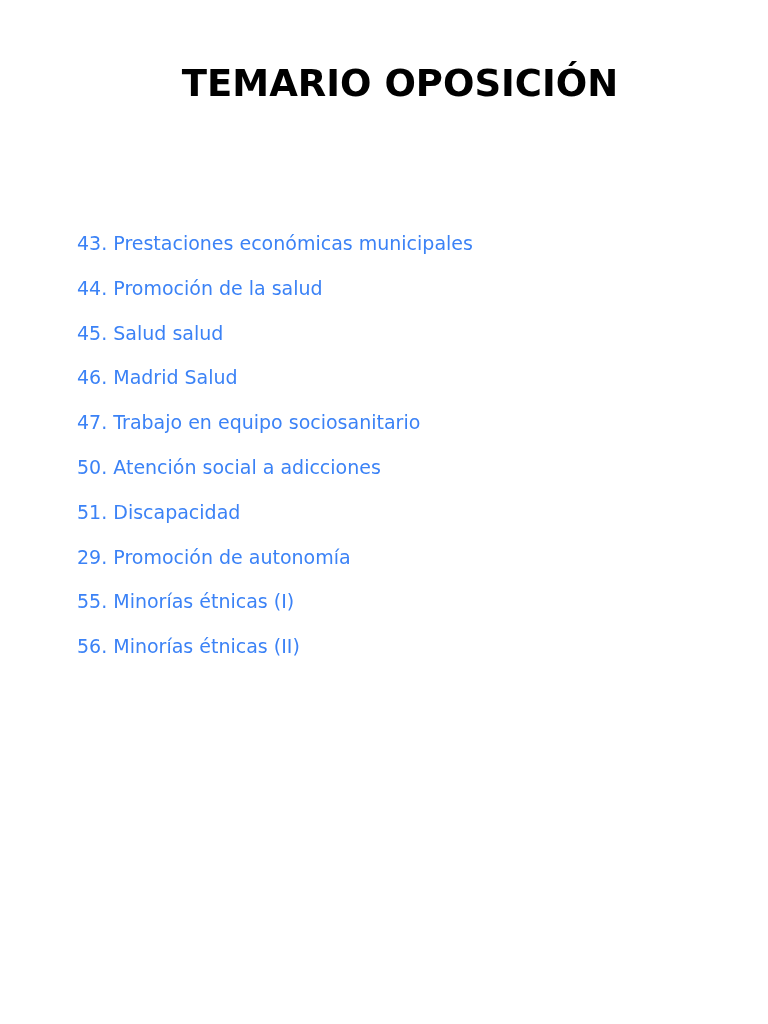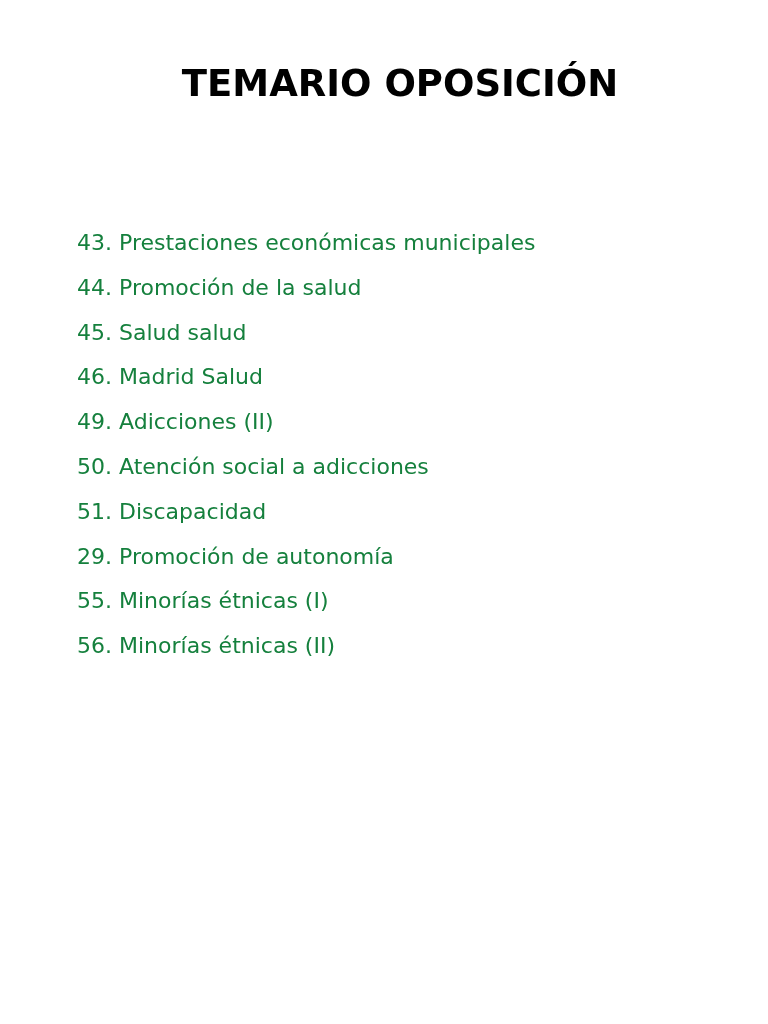--- a/index.html
+++ b/index.html
@@ -32,40 +32,40 @@
     }
     .topic-list {
       position: absolute;
       top: 221px;
       left: 77px;
       margin: 0;
       padding: 0;
       list-style: none;
     }
     .topic-item {
-      font-size: 22px;
+      font-size: 19px;
       line-height: 44.8px;
       height: 44.8px;
       white-space: nowrap;
-      color: #15803d;
+      color: #3b82f6;
     }
     .topic-num { }
     .topic-text { }
   </style>
 </head>
 <body>
 
 <div class="title-block">
   <div class="title-line">TEMARIO OPOSICIÓN</div>
 </div>
 
 <ul class="topic-list">
   <li class="topic-item"><span class="topic-num">43.</span> <span class="topic-text">Prestaciones económicas municipales</span></li>
   <li class="topic-item"><span class="topic-num">44.</span> <span class="topic-text">Promoción de la salud</span></li>
   <li class="topic-item"><span class="topic-num">45.</span> <span class="topic-text">Salud salud</span></li>
   <li class="topic-item"><span class="topic-num">46.</span> <span class="topic-text">Madrid Salud</span></li>
-  <li class="topic-item"><span class="topic-num">49.</span> <span class="topic-text">Adicciones (II)</span></li>
+  <li class="topic-item"><span class="topic-num">47.</span> <span class="topic-text">Trabajo en equipo sociosanitario</span></li>
   <li class="topic-item"><span class="topic-num">50.</span> <span class="topic-text">Atención social a adicciones</span></li>
   <li class="topic-item"><span class="topic-num">51.</span> <span class="topic-text">Discapacidad</span></li>
   <li class="topic-item"><span class="topic-num">29.</span> <span class="topic-text">Promoción de autonomía</span></li>
   <li class="topic-item"><span class="topic-num">55.</span> <span class="topic-text">Minorías étnicas (I)</span></li>
   <li class="topic-item"><span class="topic-num">56.</span> <span class="topic-text">Minorías étnicas (II)</span></li>
 </ul>
 
 </body></html>

